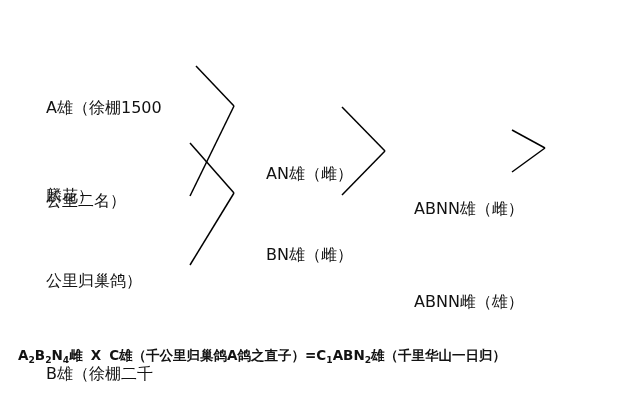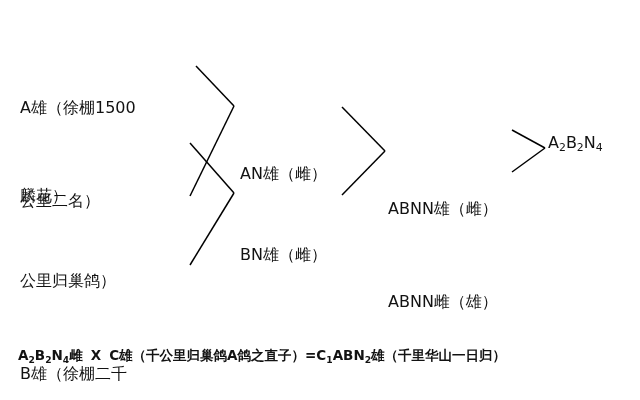--- a/index.html
+++ b/index.html
@@ -17,20 +17,21 @@
     overflow: hidden;
   }
   .node {
     position: absolute;
     font-size: 16px;
     line-height: 31px;
     white-space: pre;
     letter-spacing: 0px;
     font-weight: 500;
     color: #121212;
+    margin-left: 26px;
   }
   .node .ln { display: block; }
 
   #lines {
     position: absolute;
     left: 0;
     top: 0;
     width: 640px;
     height: 400px;
     pointer-events: none;
@@ -106,20 +107,19 @@
 
   <div class="node" id="node-bn">
     <span class="ln">BN雄（雌）</span>
   </div>
 
   <div class="node" id="node-abnn">
     <span class="ln">ABNN雄（雌）</span>
     <span class="ln">ABNN雌（雄）</span>
   </div>
 
-  <div class="node" id="node-final"><span>A</span><sub>2</sub><span>B</span><sub>2</sub><span>N</span><sub>4</sub></div>
 
   <div id="bottom">
     <span class="brow"><span>A</span><sub>2</sub><span>B</span><sub>2</sub><span>N</span><sub>4</sub><span>雌</span><span class="sp"></span><span>X</span><span class="sp"></span><span>C雄（千公里归巢鸽A鸽之直子）</span><span>=C</span><sub>1</sub><span>ABN</span><sub>2</sub><span>雄（千里华山一日归）</span></span>
     
   </div>
 
 </div>
 
 </body></html>

